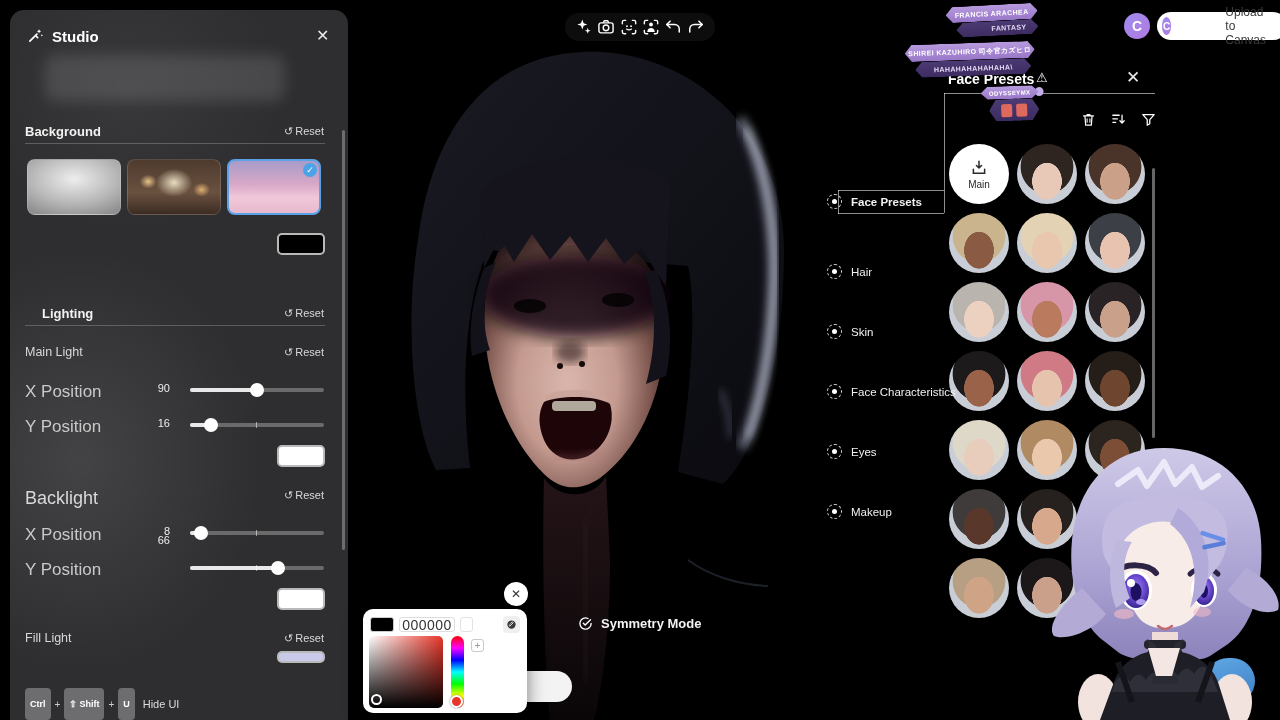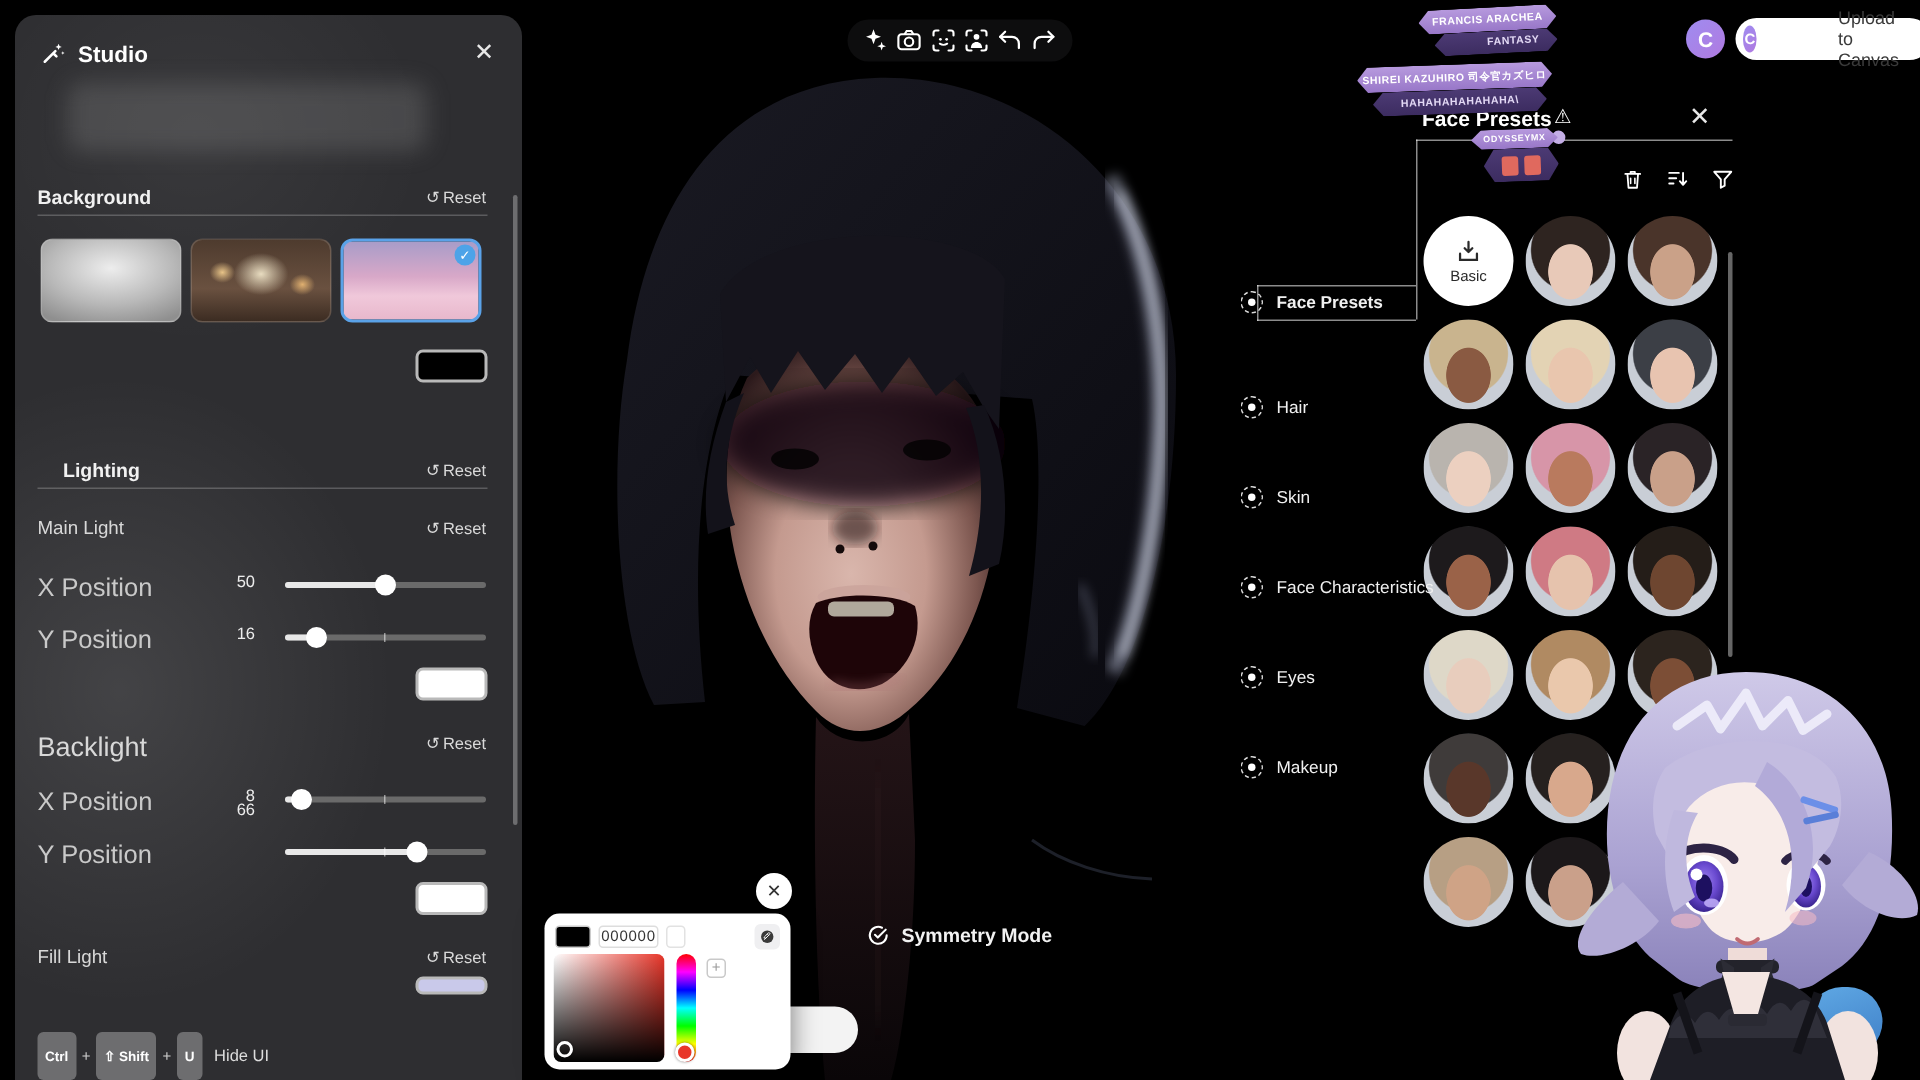--- a/index.html
+++ b/index.html
@@ -80,21 +80,21 @@
   #tab-bar { left:528px; top:672px; width:390px; height:30px; background:rgba(14,14,15,.94); border-radius:15px;
       display:flex; align-items:center; justify-content:space-around; padding-left:40px; z-index:13; }
   #tab-bar .tab { color:#e8e8e8; font-size:12px; cursor:pointer; }
   #hidden-tab { left:500px; top:671px; width:72px; height:31px; border-radius:16px; background:#f3f3f3; z-index:13; }
 
   
   #picker { left:363px; top:609px; width:164px; height:104px; background:#fff; border-radius:10px;
       box-shadow:0 4px 18px rgba(0,0,0,.5); z-index:30; padding:7px; }
   #picker-close { left:504px; top:582px; width:24px; height:24px; border-radius:50%; background:#fff; z-index:31;
       display:flex; align-items:center; justify-content:center; color:#333; font-size:12px; cursor:pointer; }
-  #hex-box { width:40px; height:15px; border:1px solid #ddd; border-radius:3px; font-size:10px; color:#333;
+  #hex-box { width:56px; height:15px; border:1px solid #ddd; border-radius:3px; font-size:14px; color:#333;
       text-align:center; line-height:14px; letter-spacing:.5px; }
   #sv-area { position:absolute; left:6px; top:27px; width:74px; height:72px; border-radius:5px;
       background:linear-gradient(to bottom, rgba(0,0,0,0), #000),
                  linear-gradient(to right, #fff, #e8362a); }
   #sv-dot { position:absolute; left:2px; bottom:3px; width:11px; height:11px; border-radius:50%;
       border:2px solid #fff; box-shadow:0 0 2px rgba(0,0,0,.6); }
   #hue-bar { position:absolute; left:88px; top:27px; width:13px; height:72px; border-radius:7px;
       background:linear-gradient(to bottom,#f00,#f0f,#00f,#0ff,#0f0,#ff0,#f33); }
   #hue-dot { position:absolute; left:-1px; bottom:0px; width:13px; height:13px; border-radius:50%;
       background:#e8362a; border:2.5px solid #fff; box-shadow:0 0 2px rgba(0,0,0,.5); }
@@ -196,21 +196,21 @@
       </div>
     <div class="abs swatch" style="left: 267px; top: 223px; width: 48px; height: 22px; background: rgb(0, 0, 0);" id="bg-swatch"></div>
 
     <div class="abs sec-label" style="left:32px;top:296px">Lighting</div>
     <div class="abs reset-btn" style="right:24px;top:297px"><span class="rot">↺</span><span>Reset</span></div>
     <div class="abs divider" style="left:15px;top:315px;width:300px"></div>
     <div id="light-groups">
         <div class="abs sub-label" style="left: 15px; top: 335px; font-size: 12.5px;">Main Light</div>
         <div class="abs reset-btn" style="right: 24px; top: 336px;"><span class="rot">↺</span><span>Reset</span></div>
         <div class="abs slider-label" style="left: 15px; top: 372px;">X Position</div>
-        <div class="abs slider-val" style="left: 130px; top: 372px;">50</div>
+        <div class="abs slider-val" style="left: 130px; top: 372px;">90</div>
         <div class="abs track" style="left: 180px; top: 378px; width: 134px;">
           <div class="fill" style="width: 67px;"></div>
           <div class="tick" style="left: 66px;"></div>
           <div class="thumb-dot" style="left: 60px;"></div>
         </div>
         <div class="abs slider-label" style="left: 15px; top: 407px;">Y Position</div>
         <div class="abs slider-val" style="left: 130px; top: 407px;">16</div>
         <div class="abs track" style="left: 180px; top: 413px; width: 134px;">
           <div class="fill" style="width: 21.44px;"></div>
           <div class="tick" style="left: 66px;"></div>
@@ -369,21 +369,21 @@
         <span>Makeup</span>
       </div>
     </div>
 
   <div class="abs" style="left:949px;top:144px;width:210px;display:grid;grid-template-columns:repeat(3,60px);gap:9px 8px;z-index:12" id="fp-grid">
       <div id="save-btn">
         <svg width="18" height="18" viewBox="0 0 24 24">
           <path d="M12 3v9m0 0-3.4-3.4M12 12l3.4-3.4" stroke="#2a2a2a" stroke-width="2" fill="none" stroke-linecap="round" stroke-linejoin="round"></path>
           <path d="M4.5 13.5V19h15v-5.5" stroke="#2a2a2a" stroke-width="2" fill="none" stroke-linecap="round"></path>
         </svg>
-        <span>Basic</span>
+        <span>Main</span>
       </div>
       <div class="preset-circle" style="background: radial-gradient(42% 52% at 50% 62%, rgb(232, 201, 184) 0px, rgb(232, 201, 184) 58%, rgba(0, 0, 0, 0) 60%), radial-gradient(72% 74% at 50% 38%, rgb(46, 36, 32) 0px, rgb(46, 36, 32) 60%, rgba(0, 0, 0, 0) 62%), rgb(201, 206, 214);"></div>
       <div class="preset-circle" style="background: radial-gradient(42% 52% at 50% 62%, rgb(202, 161, 136) 0px, rgb(202, 161, 136) 58%, rgba(0, 0, 0, 0) 60%), radial-gradient(72% 74% at 50% 38%, rgb(74, 52, 42) 0px, rgb(74, 52, 42) 60%, rgba(0, 0, 0, 0) 62%), rgb(201, 206, 214);"></div>
       <div class="preset-circle" style="background: radial-gradient(42% 52% at 50% 62%, rgb(138, 90, 66) 0px, rgb(138, 90, 66) 58%, rgba(0, 0, 0, 0) 60%), radial-gradient(72% 74% at 50% 38%, rgb(201, 180, 142) 0px, rgb(201, 180, 142) 60%, rgba(0, 0, 0, 0) 62%), rgb(201, 206, 214);"></div>
       <div class="preset-circle" style="background: radial-gradient(42% 52% at 50% 62%, rgb(233, 198, 174) 0px, rgb(233, 198, 174) 58%, rgba(0, 0, 0, 0) 60%), radial-gradient(72% 74% at 50% 38%, rgb(227, 211, 180) 0px, rgb(227, 211, 180) 60%, rgba(0, 0, 0, 0) 62%), rgb(201, 206, 214);"></div>
       <div class="preset-circle" style="background: radial-gradient(42% 52% at 50% 62%, rgb(232, 196, 176) 0px, rgb(232, 196, 176) 58%, rgba(0, 0, 0, 0) 60%), radial-gradient(72% 74% at 50% 38%, rgb(60, 63, 70) 0px, rgb(60, 63, 70) 60%, rgba(0, 0, 0, 0) 62%), rgb(201, 206, 214);"></div>
       <div class="preset-circle" style="background: radial-gradient(42% 52% at 50% 62%, rgb(236, 208, 192) 0px, rgb(236, 208, 192) 58%, rgba(0, 0, 0, 0) 60%), radial-gradient(72% 74% at 50% 38%, rgb(185, 180, 174) 0px, rgb(185, 180, 174) 60%, rgba(0, 0, 0, 0) 62%), rgb(201, 206, 214);"></div>
       <div class="preset-circle" style="background: radial-gradient(42% 52% at 50% 62%, rgb(185, 122, 94) 0px, rgb(185, 122, 94) 58%, rgba(0, 0, 0, 0) 60%), radial-gradient(72% 74% at 50% 38%, rgb(215, 149, 168) 0px, rgb(215, 149, 168) 60%, rgba(0, 0, 0, 0) 62%), rgb(201, 206, 214);"></div>
       <div class="preset-circle" style="background: radial-gradient(42% 52% at 50% 62%, rgb(201, 160, 137) 0px, rgb(201, 160, 137) 58%, rgba(0, 0, 0, 0) 60%), radial-gradient(72% 74% at 50% 38%, rgb(42, 35, 38) 0px, rgb(42, 35, 38) 60%, rgba(0, 0, 0, 0) 62%), rgb(201, 206, 214);"></div>
       <div class="preset-circle" style="background: radial-gradient(42% 52% at 50% 62%, rgb(154, 98, 72) 0px, rgb(154, 98, 72) 58%, rgba(0, 0, 0, 0) 60%), radial-gradient(72% 74% at 50% 38%, rgb(29, 26, 28) 0px, rgb(29, 26, 28) 60%, rgba(0, 0, 0, 0) 62%), rgb(201, 206, 214);"></div>

